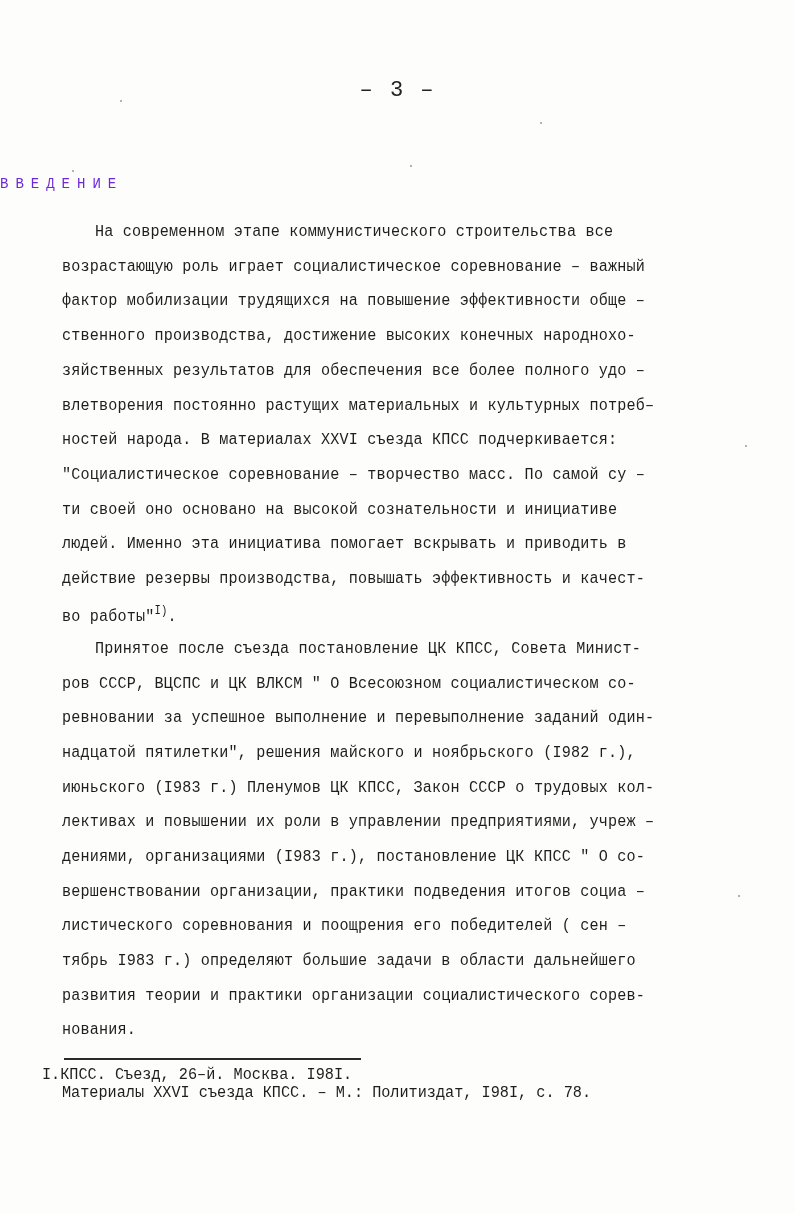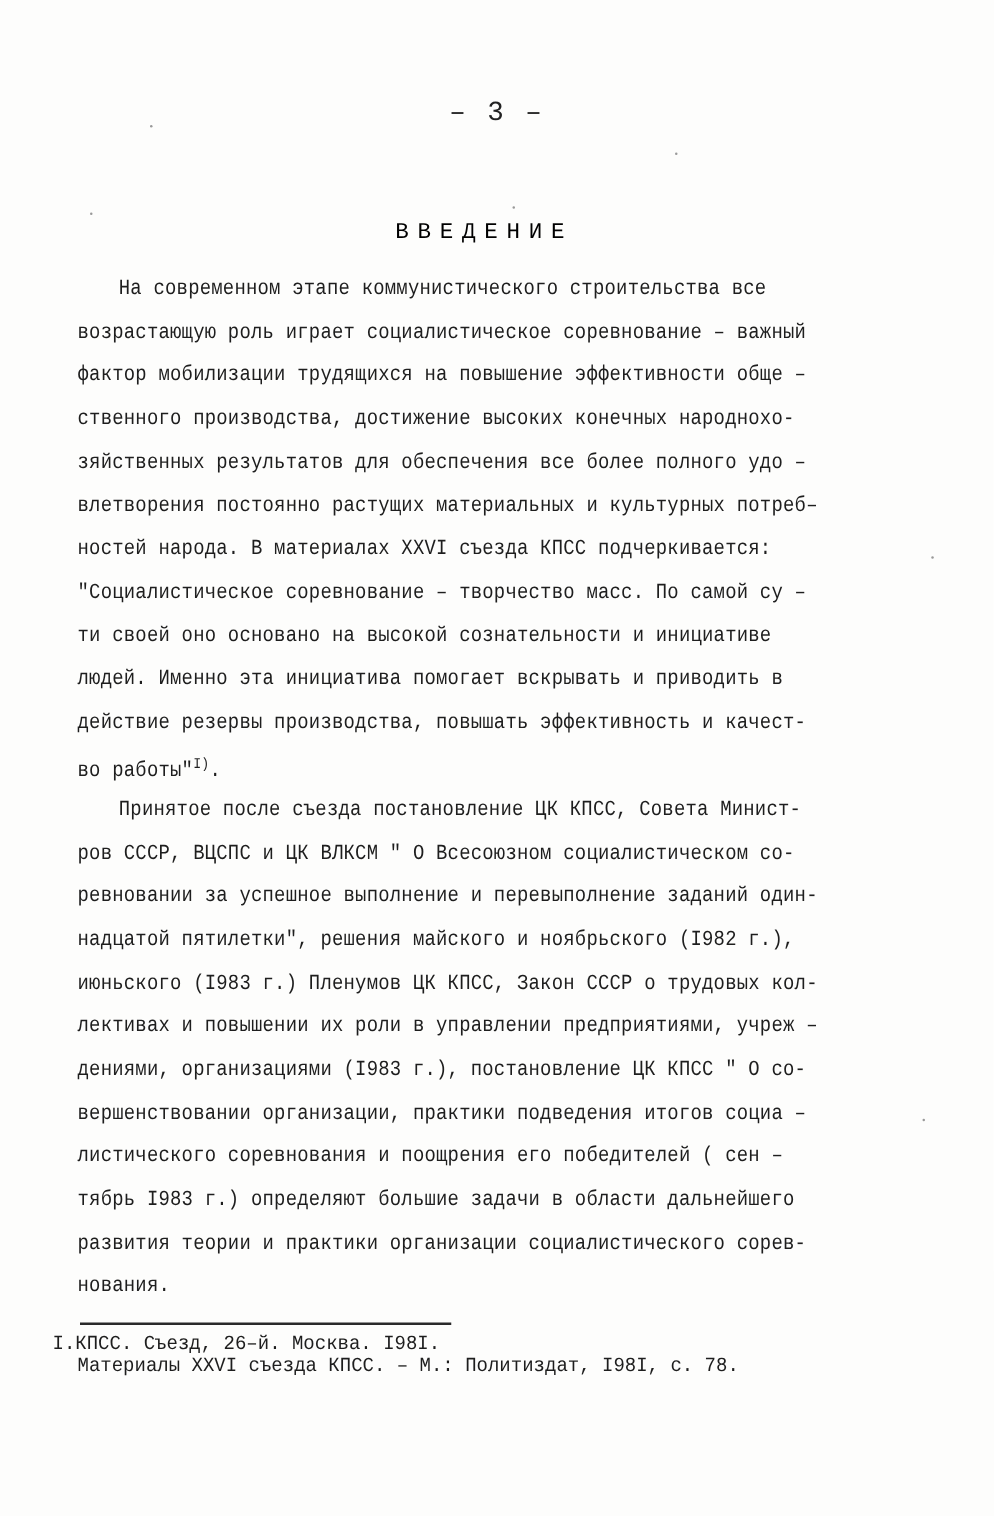--- a/index.html
+++ b/index.html
@@ -1,22 +1,22 @@
 <!DOCTYPE html>
 <html><head>
 <meta charset="utf-8">
 <style>
   html, body { margin: 0; padding: 0; background: #ffffff; }
   body { width: 795px; height: 1213px; position: relative; overflow: hidden;
          font-family: "Liberation Mono", "DejaVu Sans Mono", monospace; color: #1c1c1c; }
   .page { position: absolute; left: 0; top: 0; width: 795px; height: 1213px; background: #fdfdfc; }
   .page-number { position: absolute; top: 78px; left: 0; width: 795px; text-align: center;
                  font-size: 22px; letter-spacing: 2px; color: #222; }
-  .title { position: absolute; top: 176px; left: 0; width: 775px; text-align: center;
-           font-size: 18px; letter-spacing: 7px; color: #000000; }
+  .title { position: absolute; top: 176px; left: 0; width: 775px; 
+           font-size: 14px; letter-spacing: 7px; color: #6d28d9; }
   .line { position: absolute; left: 62px; font-size: 17.2px; white-space: pre; color: #1e1e1e;
           transform: scaleX(0.88); transform-origin: left center; letter-spacing: 0.2px; }
   .line.indent { left: 95px; }
   sup { font-size: 12px; vertical-align: 7px; }
   .rule { position: absolute; left: 64px; top: 1058px; width: 297px; height: 2px; background: #2a2a2a; }
   .fn { position: absolute; font-size: 16px; white-space: pre; color: #1e1e1e;
         transform: scaleX(0.95); transform-origin: left center; }
   .speck { position: absolute; width: 2px; height: 2px; background: #999; border-radius: 1px; }
 </style>
 </head>

